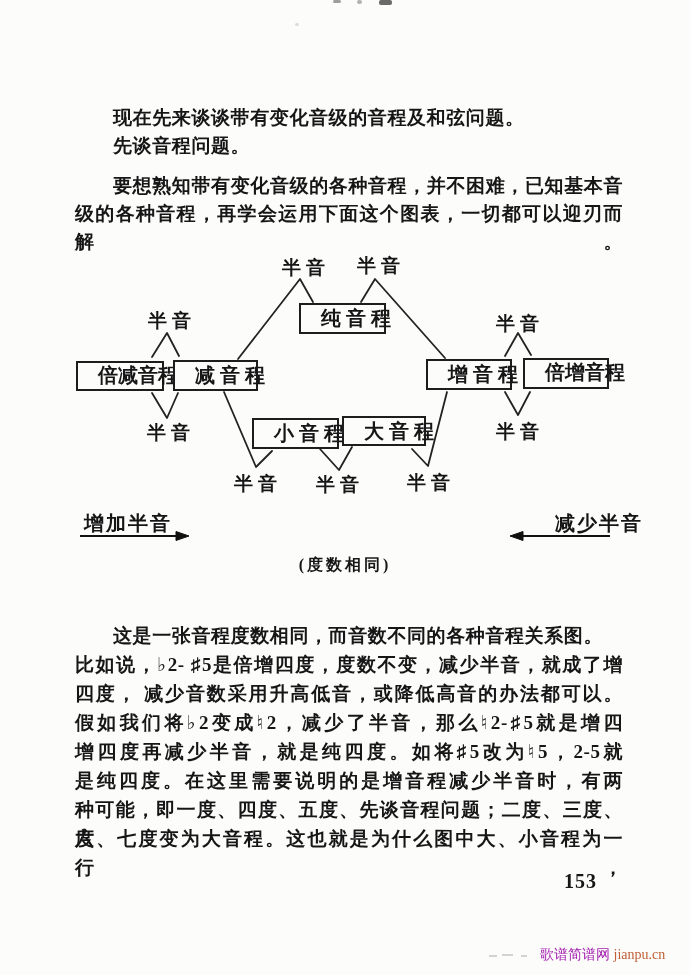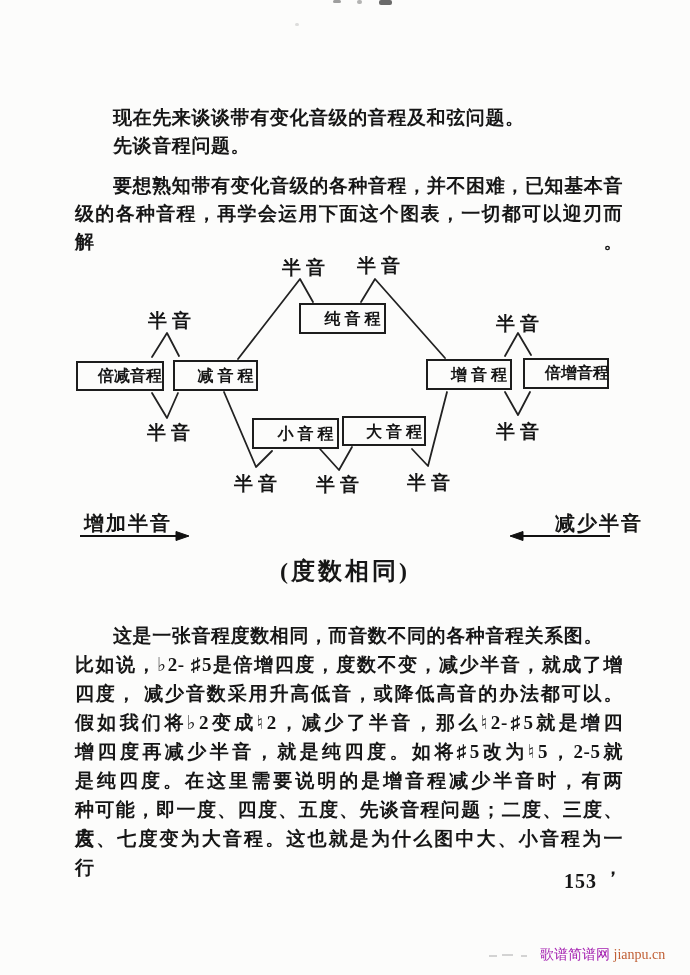--- a/index.html
+++ b/index.html
@@ -27,21 +27,21 @@
     text-align-last:justify;
   }
   .line.indent{padding-left:38px;}
   .line.indent.fill{padding-left:38px;width:510px;margin-top:12px;}
 
   
   .dbox{
     position:absolute;
     border:2px solid #1d1d1d;
     background:#fcfcfb;
-    font-size:16px;font-weight:700;
+    font-size:20px;font-weight:700;
     text-align:center;
     line-height:27px;
     white-space:nowrap;
     box-sizing:border-box;
     padding-left:20px;
   }
   .semitone{
     position:absolute;
     font-size:19px;font-weight:700;
     letter-spacing:5px;
@@ -52,21 +52,21 @@
   .arrow-label{
     position:absolute;
     font-size:20px;font-weight:700;
     letter-spacing:2px;
     white-space:nowrap;
   }
   .caption{
     position:absolute;
     left:0;width:690px;
     text-align:center;
-    font-size:24px;font-weight:700;
+    font-size:16px;font-weight:700;
     letter-spacing:3px;
   }
 
   
   .page-number{
     position:absolute;left:564px;top:870px;
     font-size:20px;font-weight:700;letter-spacing:1px;
   }
   .watermark{
     position:absolute;left:540px;top:946px;

